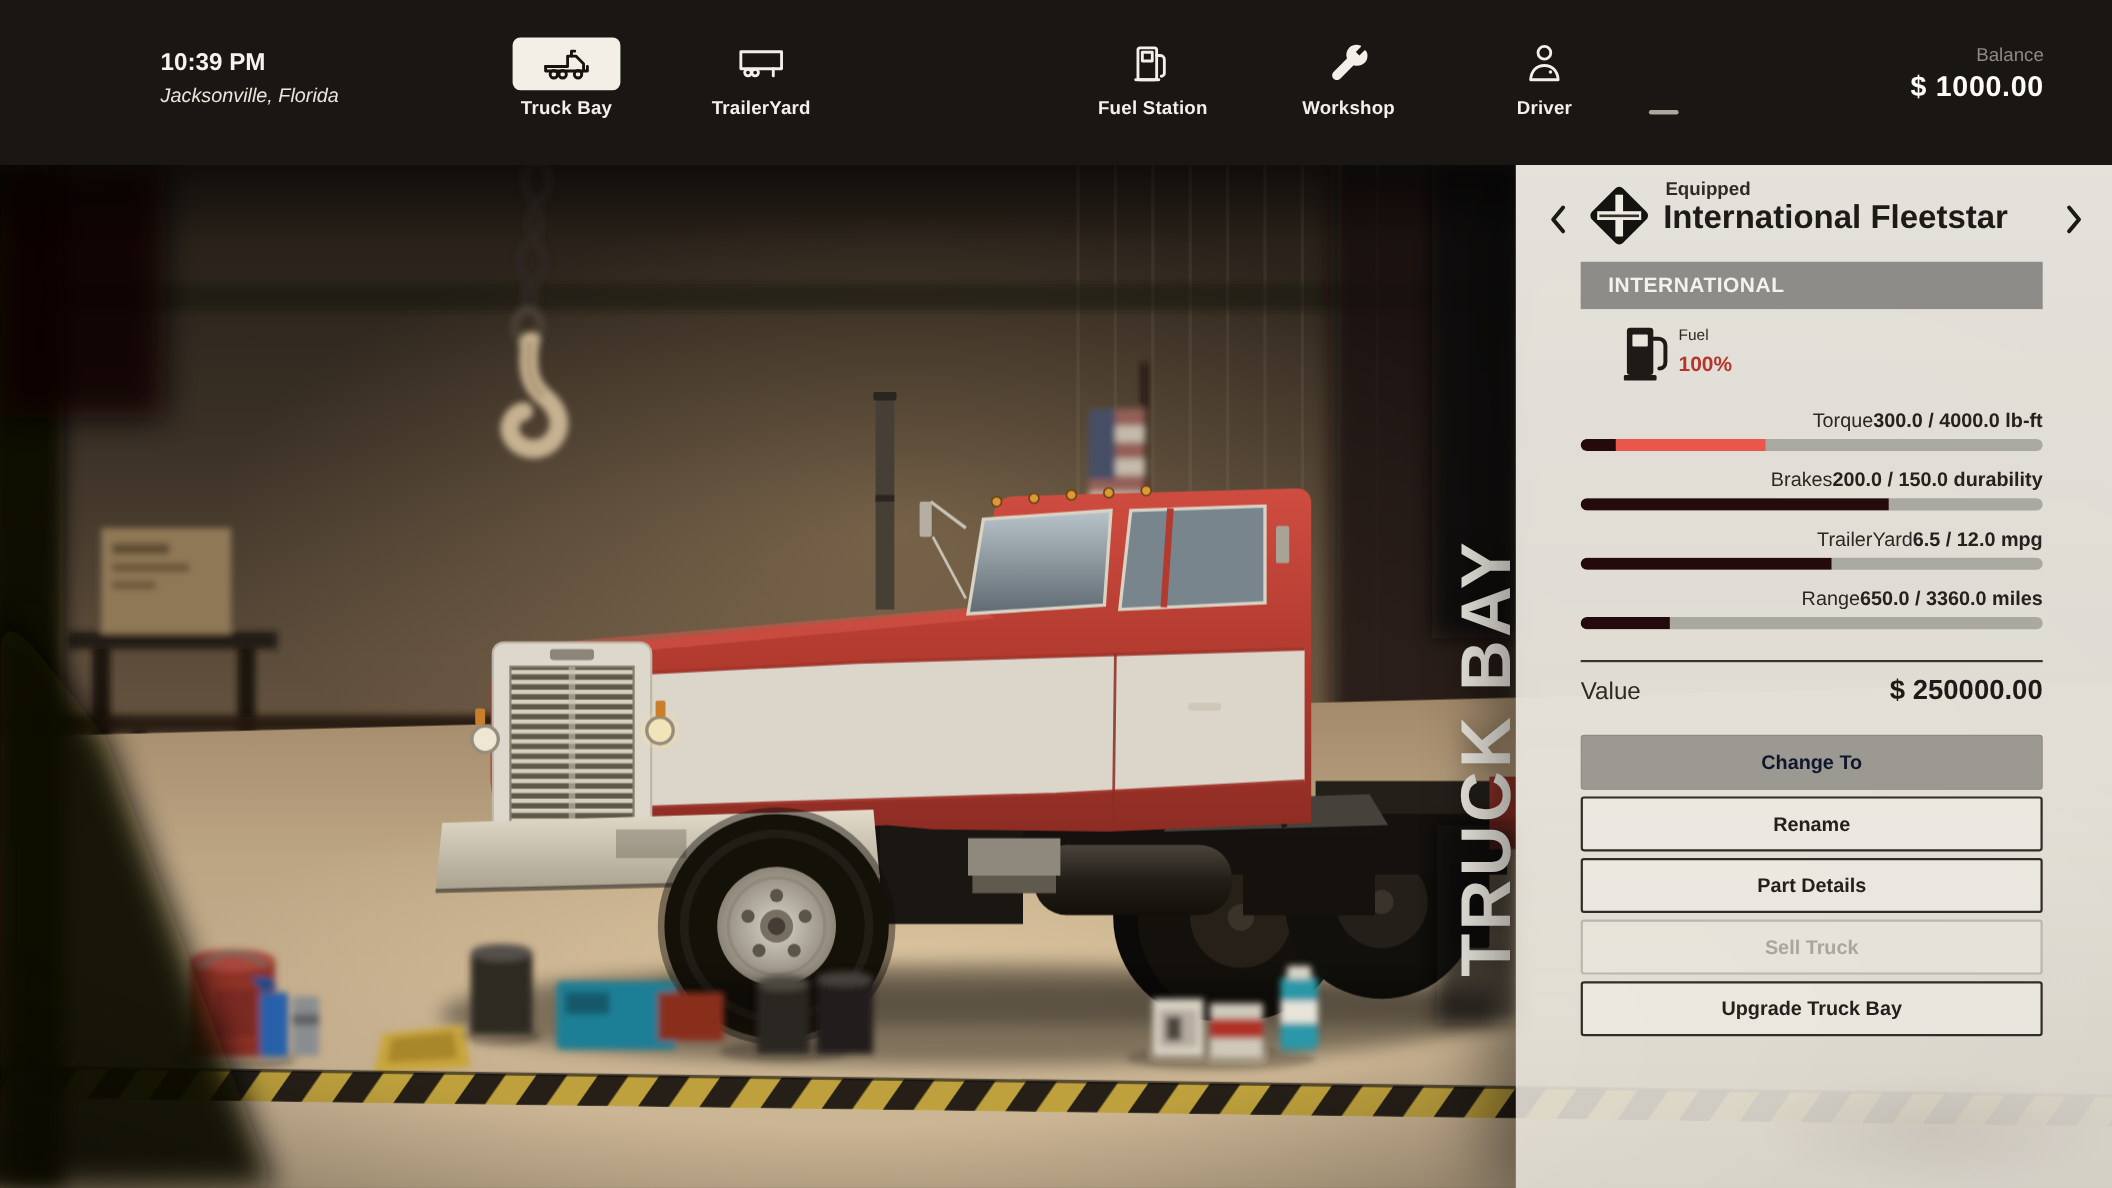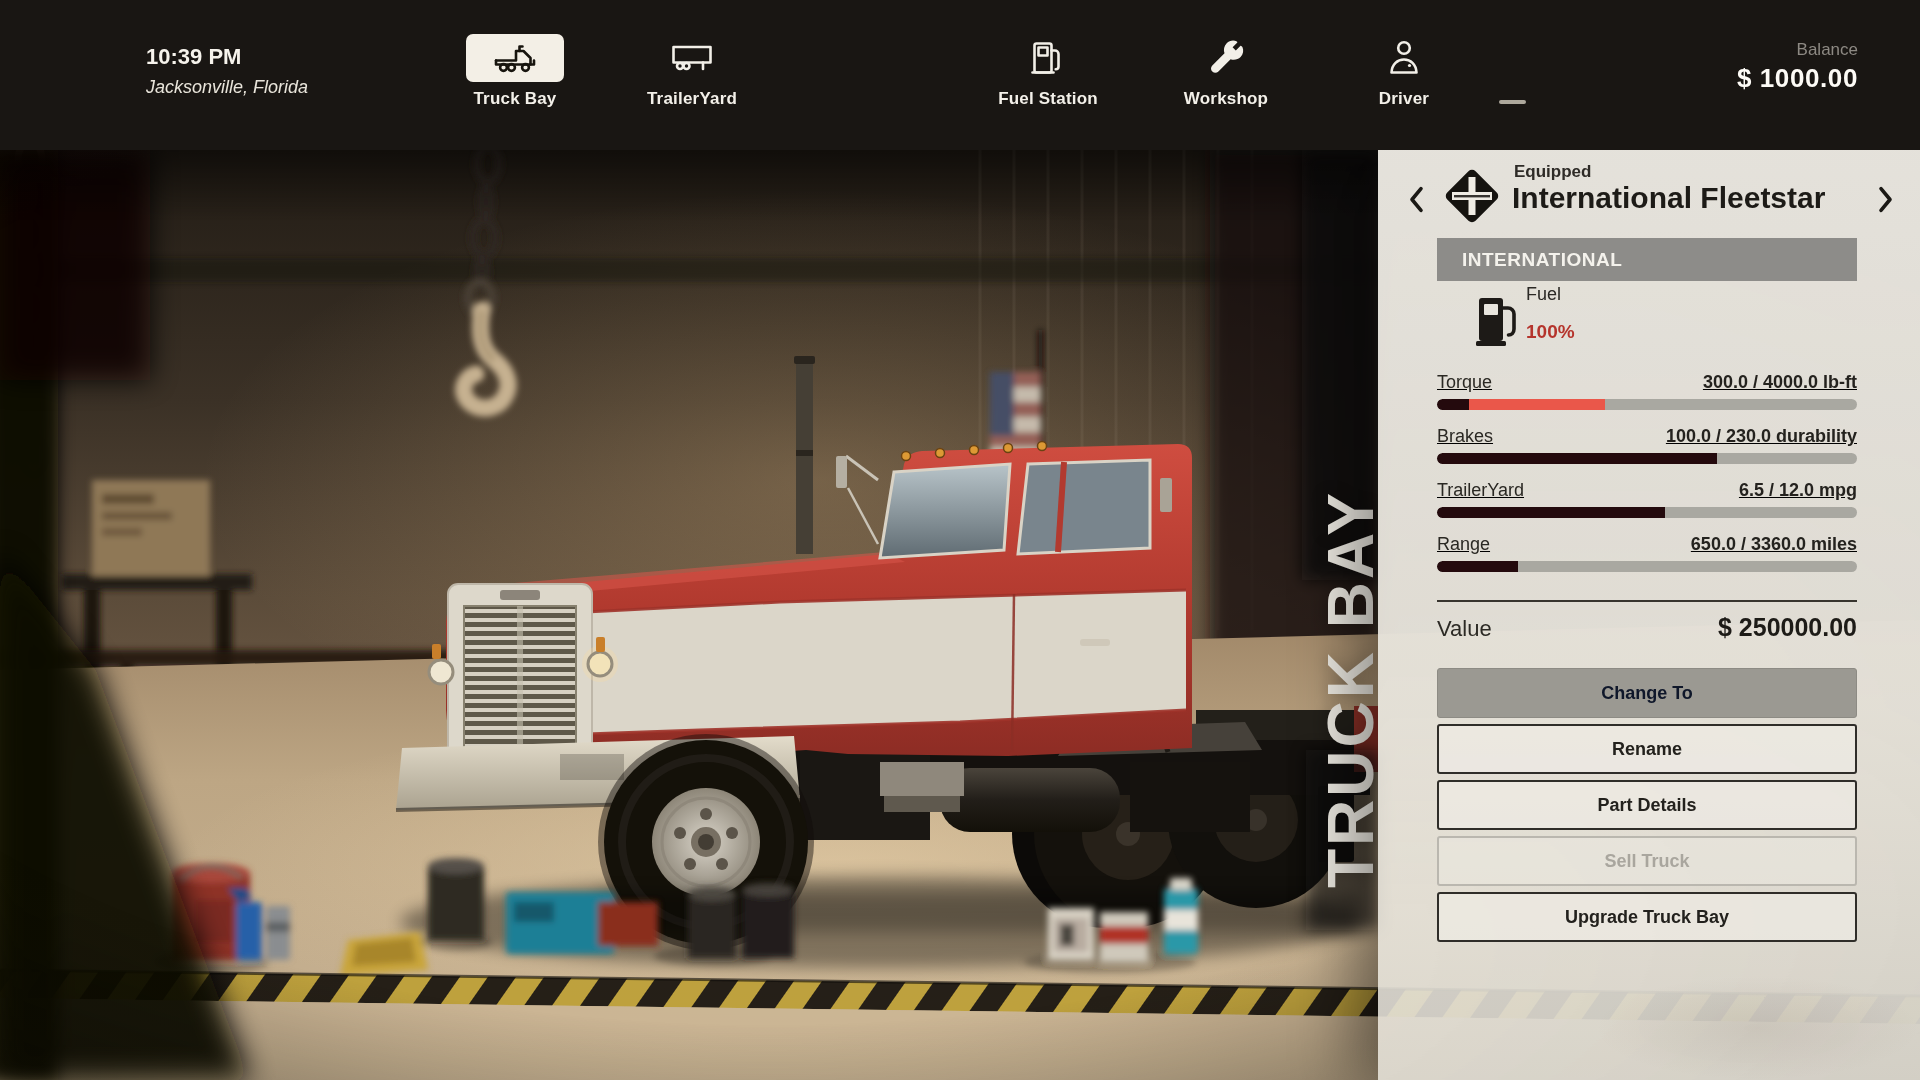--- a/index.html
+++ b/index.html
@@ -36,24 +36,24 @@
   .chev{position:absolute;width:17px;height:27px;cursor:pointer;}
   .chev-left{left:30px;top:36px;}
   .chev-right{right:26px;top:36px;}
   .brand-logo{position:absolute;left:62px;top:14px;width:64px;height:64px;}
   .equipped{position:absolute;left:136px;top:12px;font-size:17px;font-weight:600;color:#2e2b27;}
   .truck-name{position:absolute;left:134px;top:31px;font-size:30px;font-weight:700;color:#1d1b17;white-space:nowrap;}
   .brand-bar{position:absolute;left:59px;right:63px;top:88px;height:43px;background:#8d8c89;
              display:flex;align-items:center;padding-left:25px;box-sizing:border-box;}
   .brand-bar span{font-size:19px;font-weight:700;color:#f4f2ec;letter-spacing:.5px;}
   .fuel-icon{position:absolute;left:98px;top:144px;width:42px;height:54px;}
-  .fuel-label{position:absolute;left:148px;top:134px;font-size:18px;color:#2b2925;text-align:right;}
+  .fuel-label{position:absolute;left:148px;top:146px;font-size:14px;color:#2b2925;text-align:right;}
   .fuel-value{position:absolute;left:148px;top:171px;font-size:19px;font-weight:700;color:#b5342c;}
   .stats{position:absolute;left:59px;right:63px;top:222px;}
-  .stat-line{display:flex;justify-content:space-between;align-items:baseline;line-height:20px;margin-bottom:7px;text-decoration:underline;}
+  .stat-line{display:flex;justify-content:flex-end;align-items:baseline;line-height:20px;margin-bottom:7px;}
   .stat-label{font-size:18px;color:#2a2823;}
   .stat-value{font-size:18px;font-weight:700;color:#24221e;}
   .bar{height:11px;background:#a9a8a1;border-radius:6px;overflow:hidden;display:flex;margin-bottom:16px;}
   .seg{height:100%;}
   .seg-dark{background:#240a0d;border-radius:6px 0 0 6px;}
   .seg-red{background:#ea574a;}
   .divider{position:absolute;left:59px;right:63px;top:450px;border-top:2px solid #37342e;}
   .value-row{position:absolute;left:59px;right:63px;top:463px;display:flex;justify-content:space-between;align-items:baseline;}
   .value-label{font-size:22px;color:#2c2a25;}
   .value-amount{font-size:25px;font-weight:800;color:#1d1b17;}
@@ -468,21 +468,21 @@
           <span class="stat-value">300.0 / 4000.0 lb-ft</span>
         </div>
         <div class="bar">
             <div class="seg seg-dark" style="width: 7.5%;"></div>
             <div class="seg seg-red" style="width: 32.5%;"></div>
           </div>
       </div>
       <div class="stat">
         <div class="stat-line">
           <span class="stat-label">Brakes</span>
-          <span class="stat-value">100.0 / 230.0 durability</span>
+          <span class="stat-value">200.0 / 150.0 durability</span>
         </div>
         <div class="bar">
             <div class="seg seg-dark" style="width: 66.7%;"></div>
             <div class="seg seg-red" style="width: 0%;"></div>
           </div>
       </div>
       <div class="stat">
         <div class="stat-line">
           <span class="stat-label">TrailerYard</span>
           <span class="stat-value">6.5 / 12.0 mpg</span>

